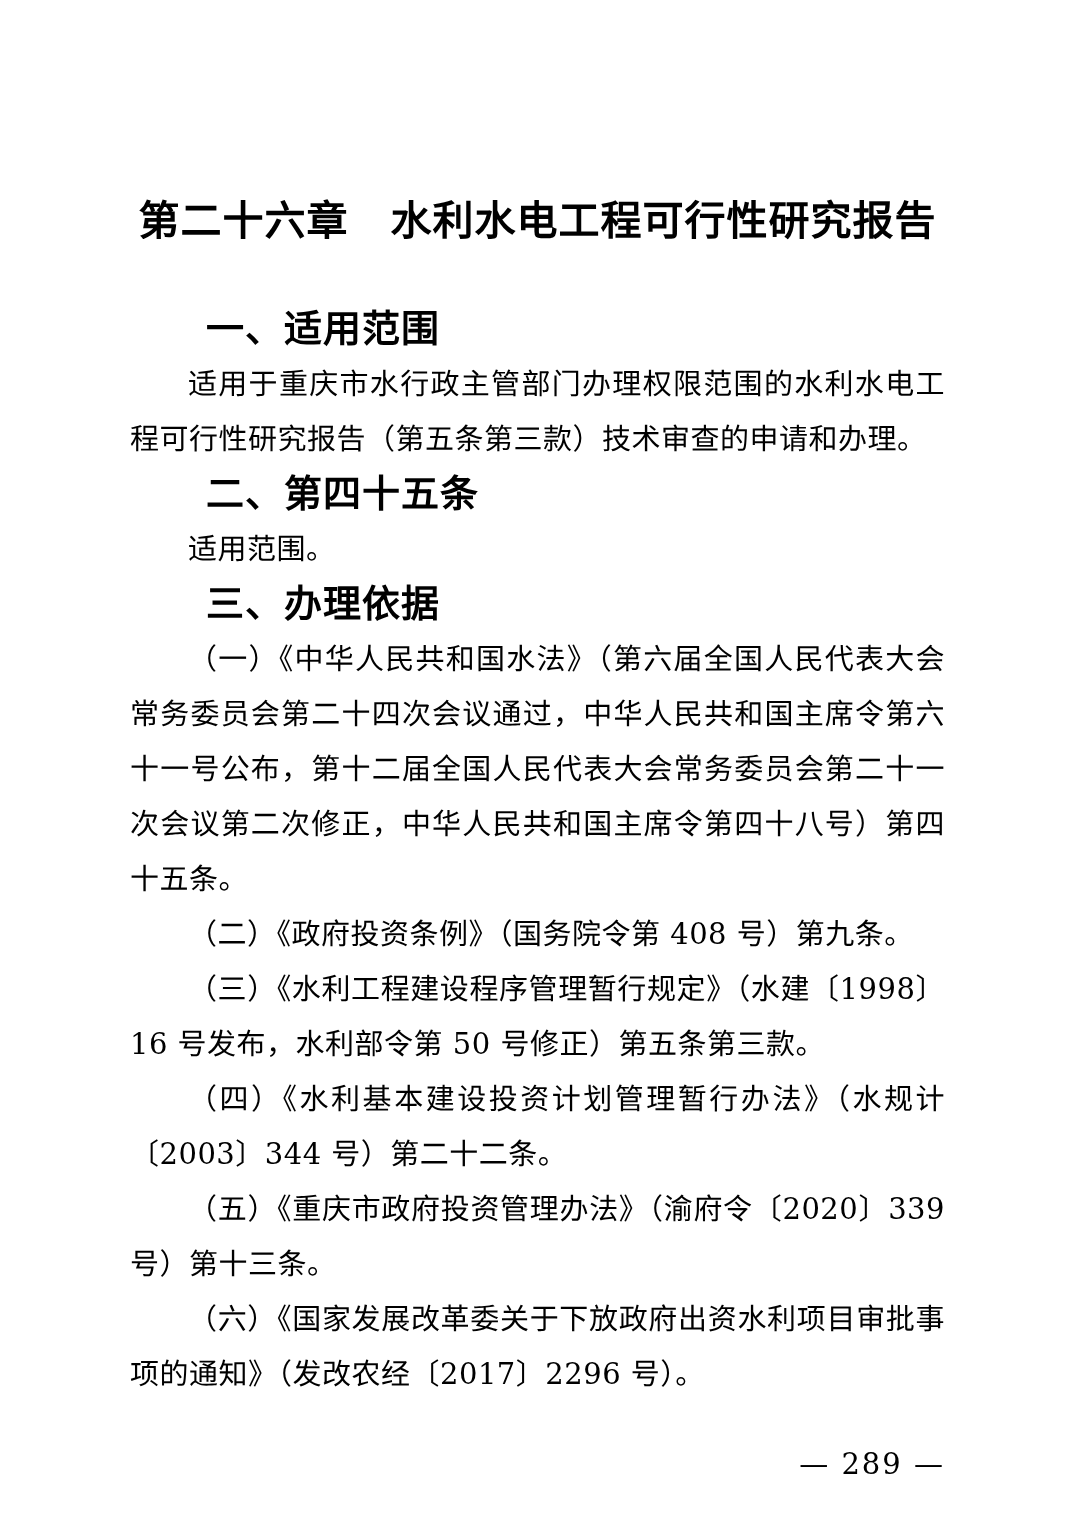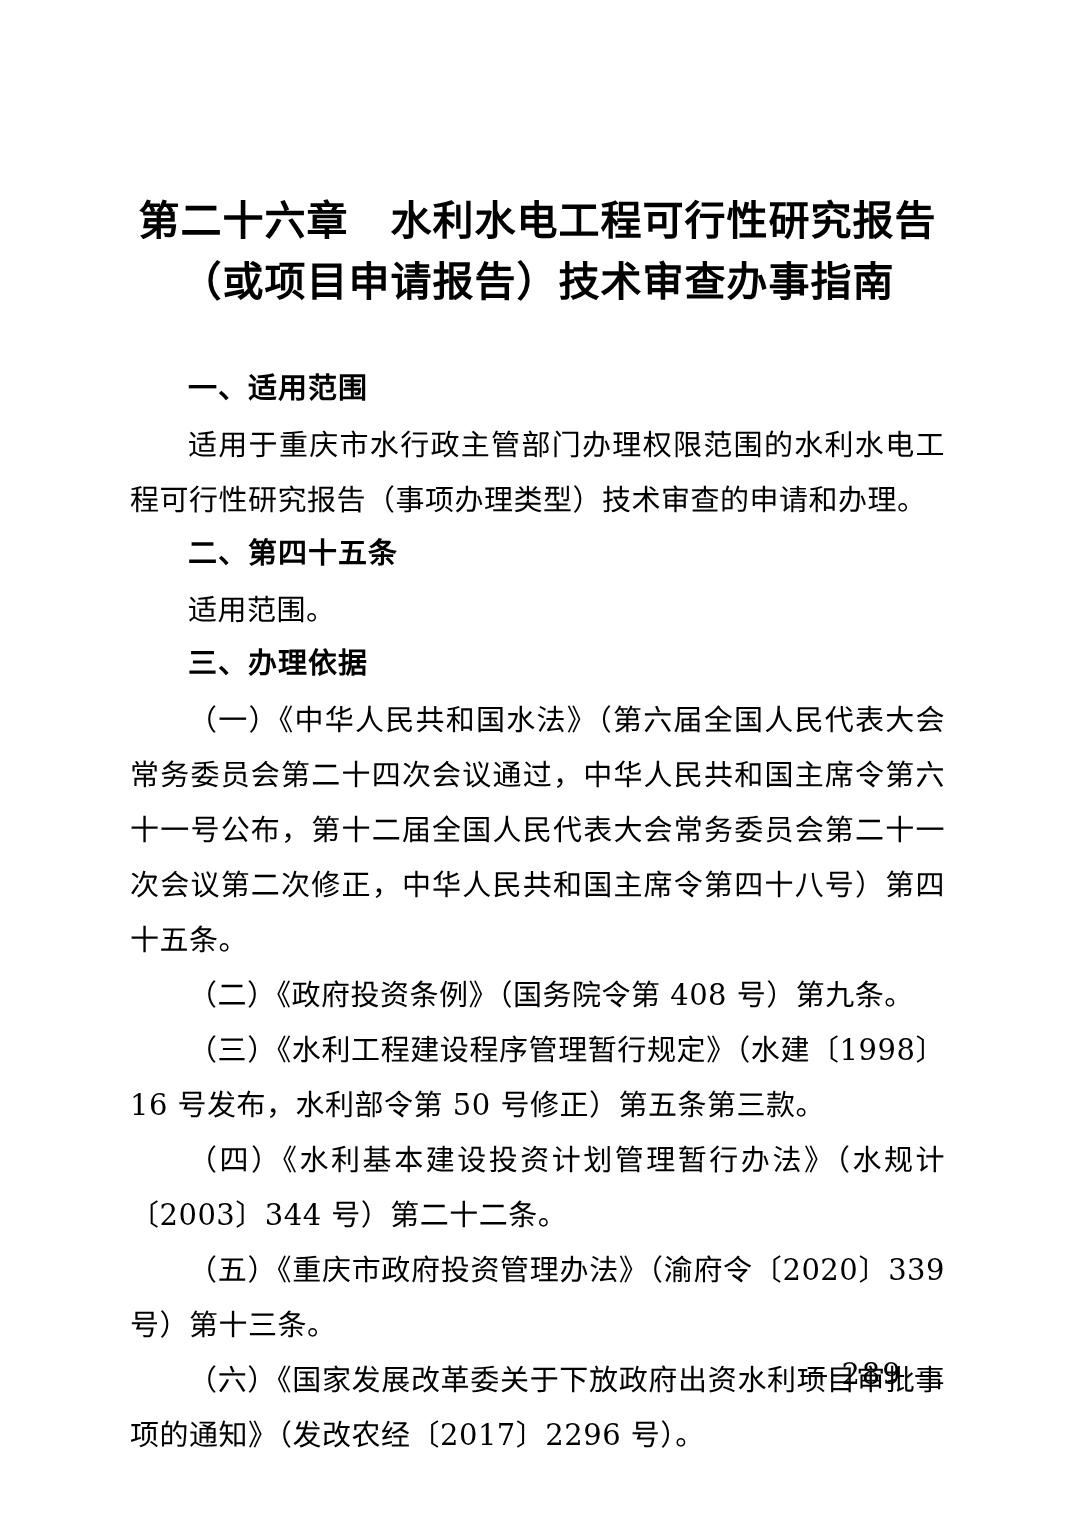--- a/index.html
+++ b/index.html
@@ -39,53 +39,52 @@
     letter-spacing: 0.5px;
     text-align: justify;
     text-align-last: left;
   }
   .content p {
     margin: 0;
     padding: 0;
     text-indent: 2em;
   }
   .section-heading {
-    font-family: Liberation Mono, monospace;
+    font-family: Liberation Sans, sans-serif;
     font-weight: 700;
-    font-size: 29px;
+    font-size: 38px;
     letter-spacing: 1px;
   }
   .body-para {
     font-weight: 400;
   }
   .page-number {
     position: absolute;
-    top: 1338px;
+    top: 1428px;
     right: 130px;
     font-family: "DejaVu Serif", "Liberation Serif", serif;
     font-size: 29px;
     line-height: 40px;
     letter-spacing: 2px;
     white-space: nowrap;
   }
 </style>
 </head>
 <body>
 
 <div class="page">
 
   <h1 class="chapter-title">
     <span class="title-line">第二十六章　水利水电工程可行性研究报告</span>
-    <span class="title-line">（或项目申请报告）技术审查办事指南</span>
   </h1>
 
   <div class="content">
 
     <p class="section-heading">一、适用范围</p>
-    <p class="body-para">适用于重庆市水行政主管部门办理权限范围的水利水电工程可行性研究报告（事项办理类型）技术审查的申请和办理。</p>
+    <p class="body-para">适用于重庆市水行政主管部门办理权限范围的水利水电工程可行性研究报告（第五条第三款）技术审查的申请和办理。</p>
 
     <p class="section-heading">二、第四十五条</p>
     <p class="body-para">适用范围。</p>
 
     <p class="section-heading">三、办理依据</p>
     <p class="body-para">（一）《中华人民共和国水法》（第六届全国人民代表大会常务委员会第二十四次会议通过，中华人民共和国主席令第六十一号公布，第十二届全国人民代表大会常务委员会第二十一次会议第二次修正，中华人民共和国主席令第四十八号）第四十五条。</p>
     <p class="body-para">（二）《政府投资条例》（国务院令第 408 号）第九条。</p>
     <p class="body-para">（三）《水利工程建设程序管理暂行规定》（水建〔1998〕16 号发布，水利部令第 50 号修正）第五条第三款。</p>
     <p class="body-para">（四）《水利基本建设投资计划管理暂行办法》（水规计〔2003〕344 号）第二十二条。</p>
     <p class="body-para">（五）《重庆市政府投资管理办法》（渝府令〔2020〕339 号）第十三条。</p>

